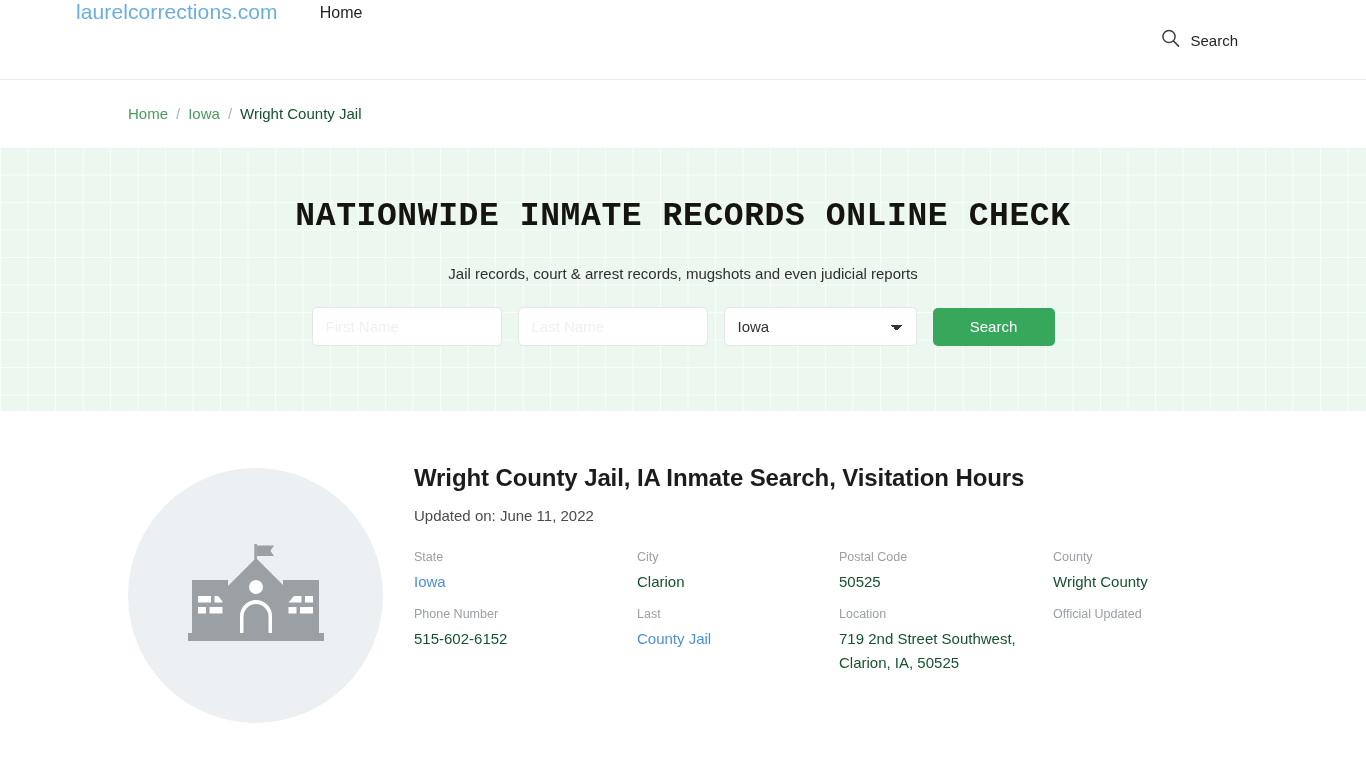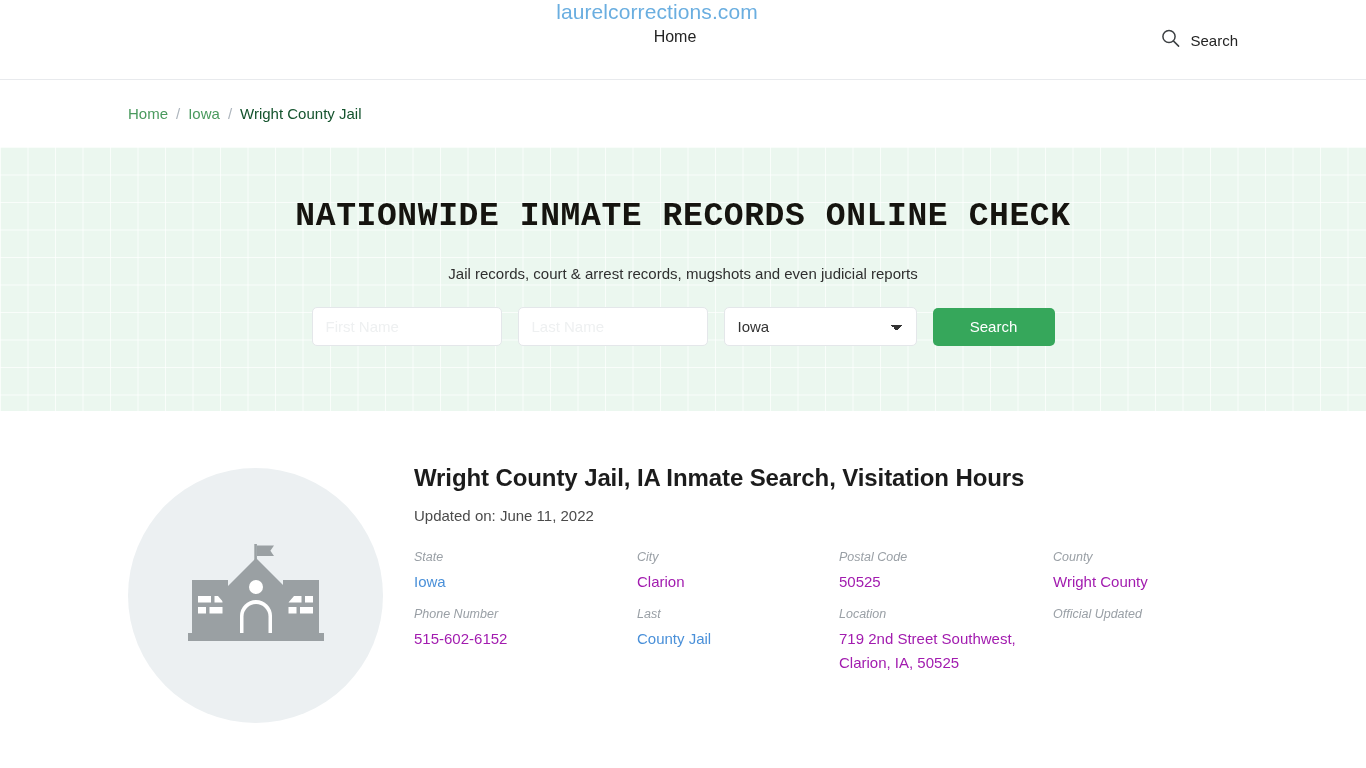--- a/index.html
+++ b/index.html
@@ -12,24 +12,23 @@
     font-family: "Liberation Sans", sans-serif;
     -webkit-font-smoothing: antialiased;
   }
 
   
   .site-header {
     height: 80px;
     background: #ffffff;
     border-bottom: 1px solid #e8eaed;
     display: flex;
-    align-items: center;
+    align-items: flex-start;
     padding: 0 128px 0 76px;
     position: relative;
-    flex-direction: column;
   }
   .brand {
     font-size: 21px;
     color: #6aaee0;
     text-decoration: none;
     letter-spacing: 0.1px;
     white-space: nowrap;
   }
   .main-nav {
     margin-left: 36px;
@@ -201,25 +200,24 @@
     margin-top: 26px;
     display: grid;
     grid-template-columns: 223px 202px 214px 230px;
     row-gap: 14px;
   }
   .fact-label {
     font-size: 12.5px;
     color: #9aa0a6;
     line-height: 1.2;
     margin-bottom: 5px;
-    font-style: italic;
   }
   .fact-value {
     font-size: 15px;
-    color: #a21caf;
+    color: #14532d;
     line-height: 1.55;
     max-width: 186px;
   }
   .fact-value.link {
     color: #4a90d9;
     text-decoration: none;
     cursor: pointer;
     word-break: break-all;
   }
   .fact-cell { padding-right: 10px; }

